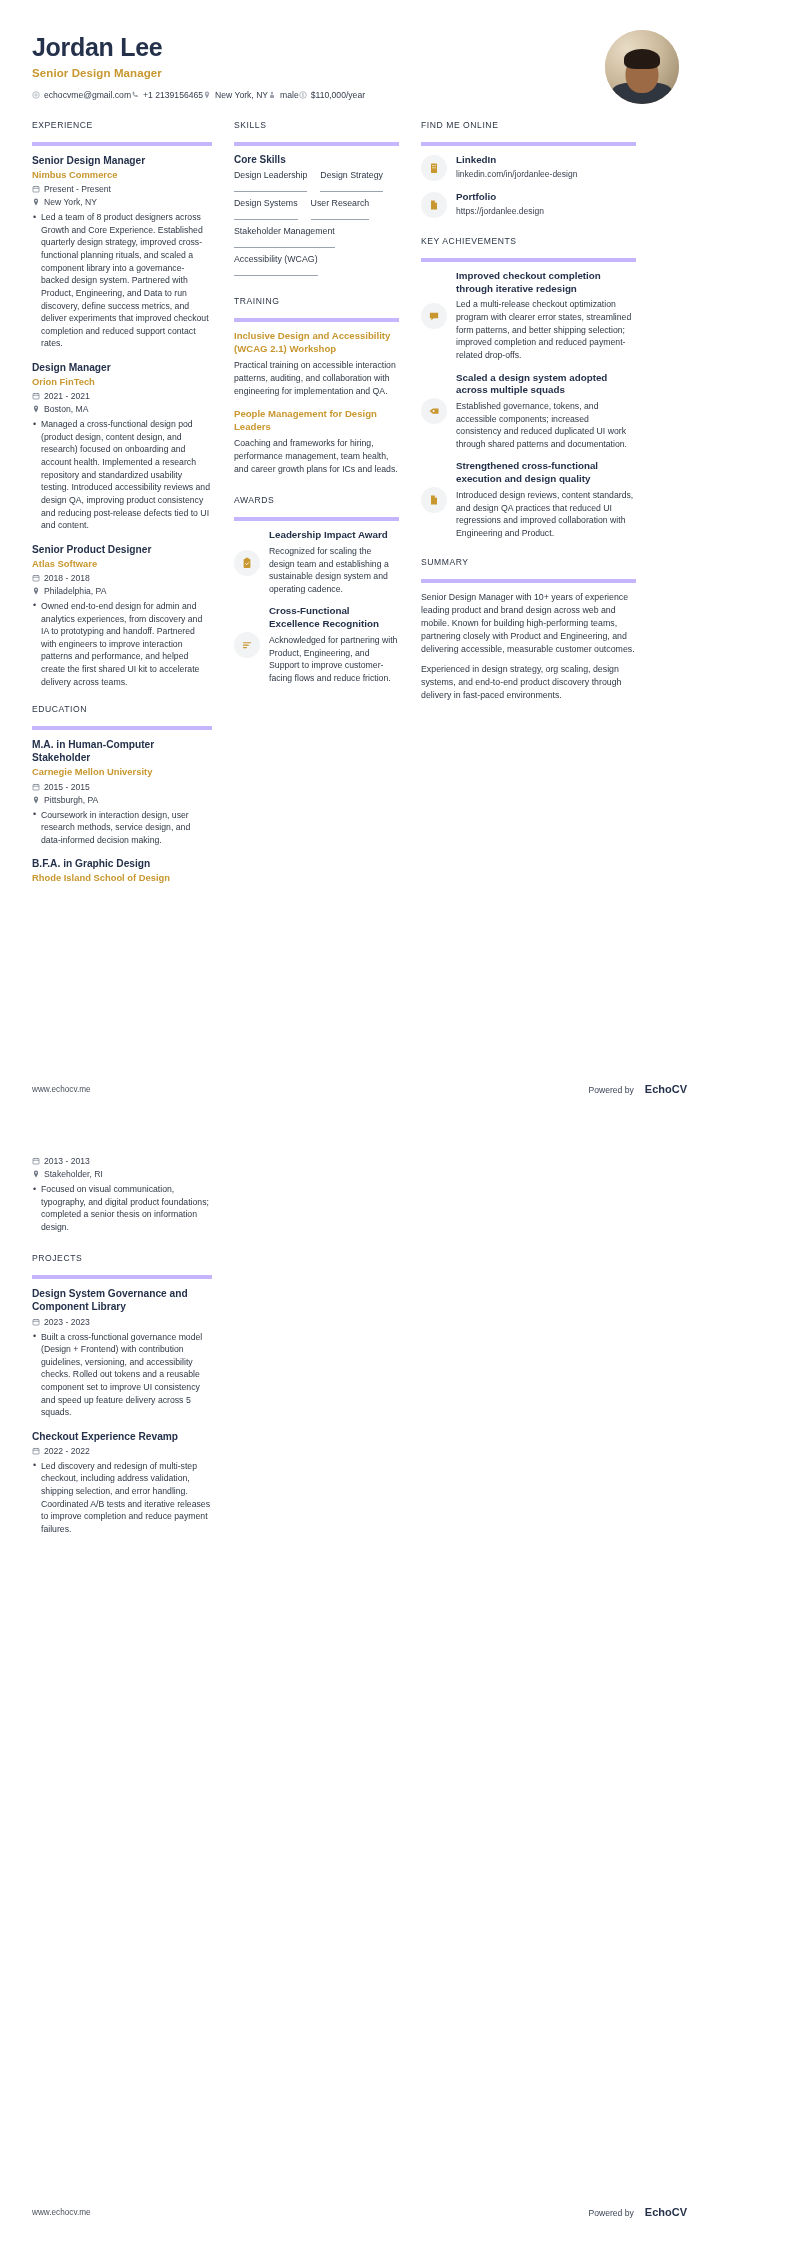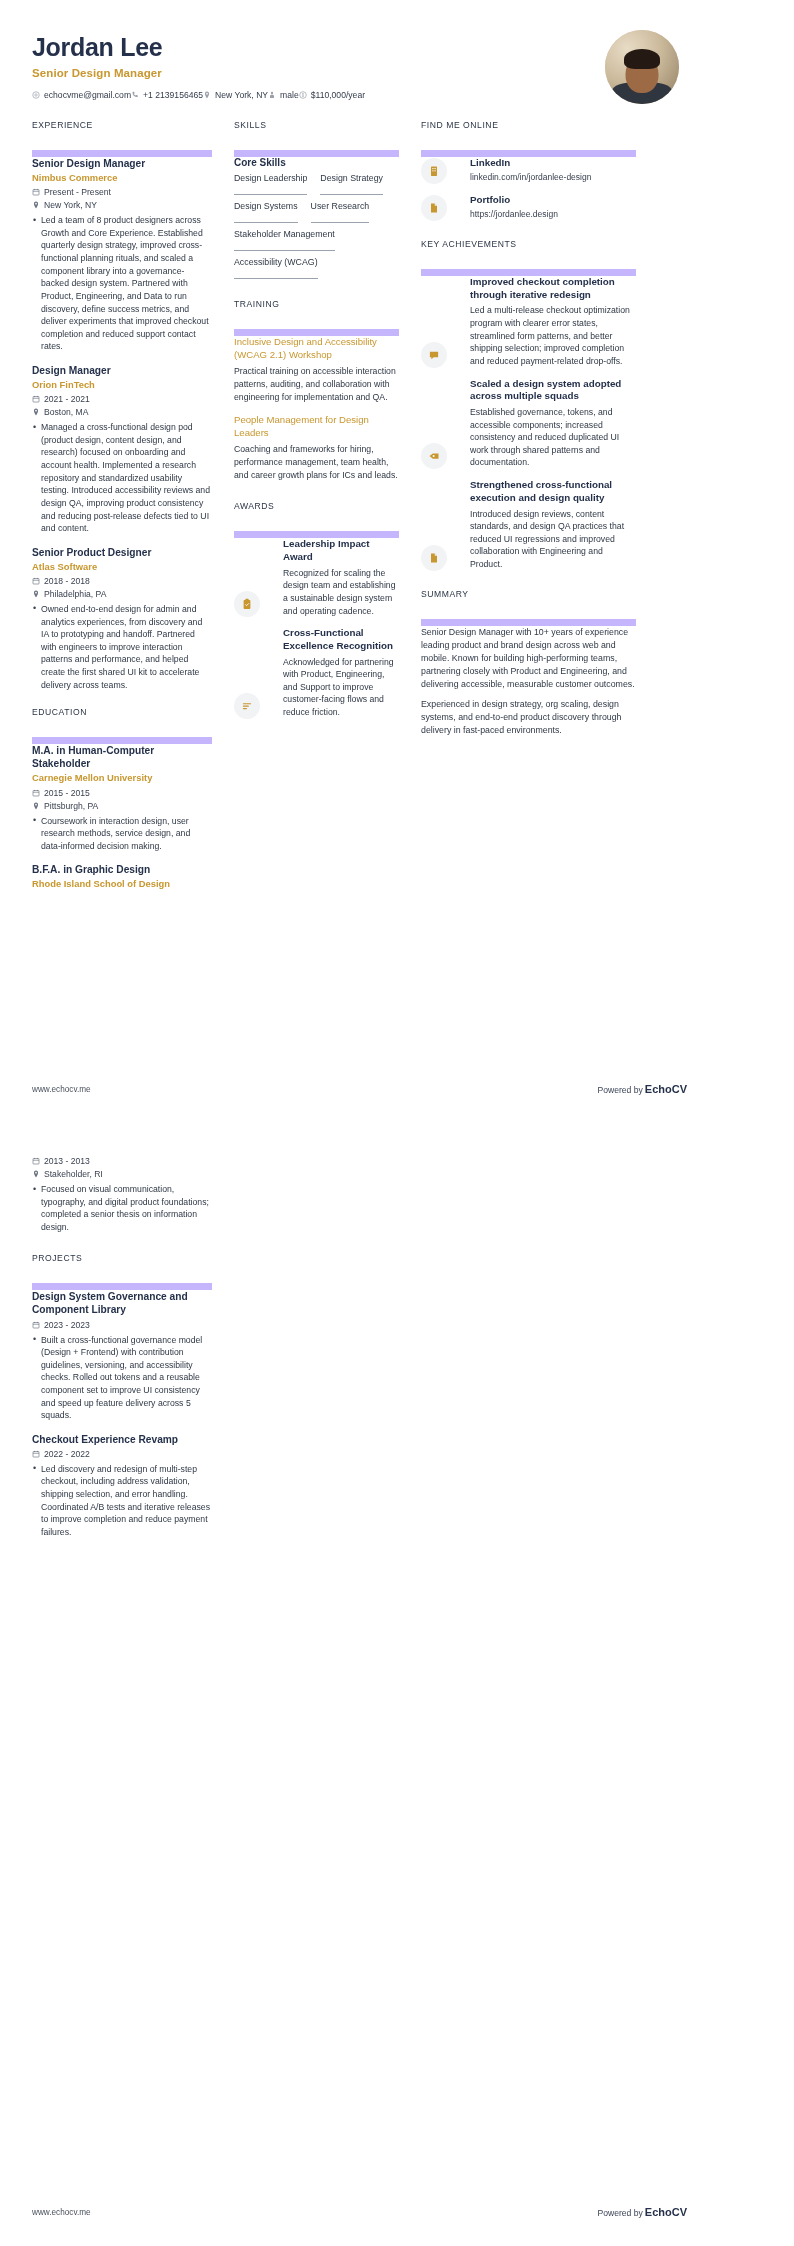--- a/index.html
+++ b/index.html
@@ -109,23 +109,23 @@
   }
   .col-left  { width: 180px; flex: 0 0 180px; }
   .col-mid   { width: 165px; flex: 0 0 165px; }
   .col-right { width: 215px; flex: 0 0 215px; }
 
   
   .sec-title {
     font-size: 8.6px;
     letter-spacing: 0.55px;
     color: #2b3445;
-    padding-bottom: 20px;
-    border-bottom: 7px solid #c4b5fd;
-    margin-bottom: 0;
+    padding-bottom: 12px;
+    border-bottom: 4px solid #c4b5fd;
+    margin-bottom: 8px;
     text-transform: uppercase;
   }
   .sec { margin-bottom: 16px; }
 
   
   .entry { margin-bottom: 11px; }
   .entry-title {
     font-size: 10.2px;
     font-weight: bold;
     color: #25314b;
@@ -181,37 +181,37 @@
     font-size: 8.8px;
     color: #2f3846;
     padding-bottom: 11px;
     border-bottom: 1px solid #9aa2ad;
     white-space: nowrap;
   }
 
   
   .train-title {
     font-size: 9.6px;
-    font-weight: normal;
+    font-weight: bold;
     color: #c8972f;
     line-height: 1.32;
   }
   .train-desc {
     font-size: 8.7px;
     line-height: 1.45;
     color: #2f3846;
     margin-top: 4px;
   }
 
   
   .ic-item {
     display: flex;
-    gap: 23px;
+    gap: 9px;
     margin-bottom: 10px;
-    align-items: flex-end;
+    align-items: center;
   }
   .ic-badge {
     flex: 0 0 auto;
     width: 26px; height: 26px;
     border-radius: 50%;
     background: #f2f3f4;
     display: flex;
     align-items: center;
     justify-content: center;
     margin-top: 1px;
@@ -255,21 +255,21 @@
     display: flex;
     align-items: center;
     justify-content: space-between;
   }
   .footer-url { font-size: 8.2px; color: #4a515d; }
   .footer-brand {
     font-size: 8.6px;
     color: #3b4456;
     display: flex;
     align-items: baseline;
-    gap: 2px;
+    gap: 11px;
   }
   .footer-brand .bold { font-size: 11px; font-weight: bold; color: #25314b; }
 
   
   .cont-wrap { padding: 30px 32px 0 32px; }
   .cont-col { width: 180px; }
 </style>
 </head>
 <body>
 

